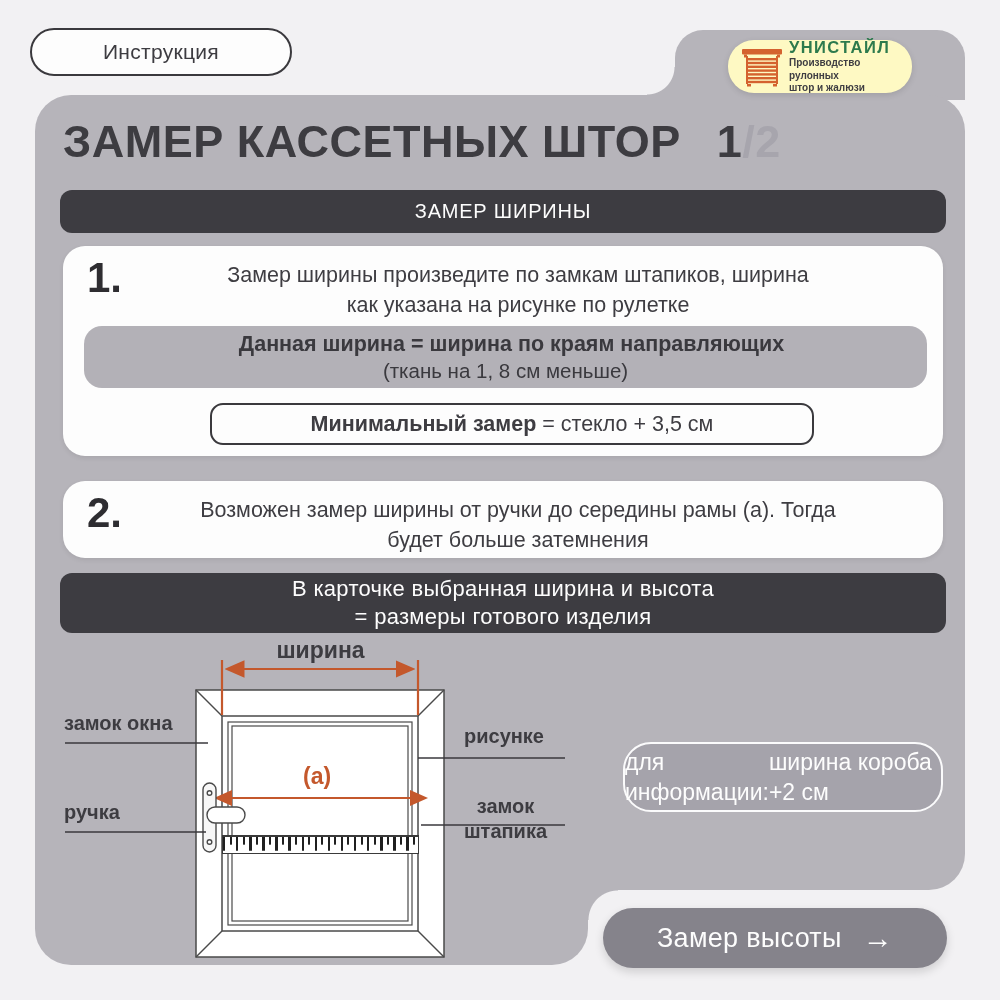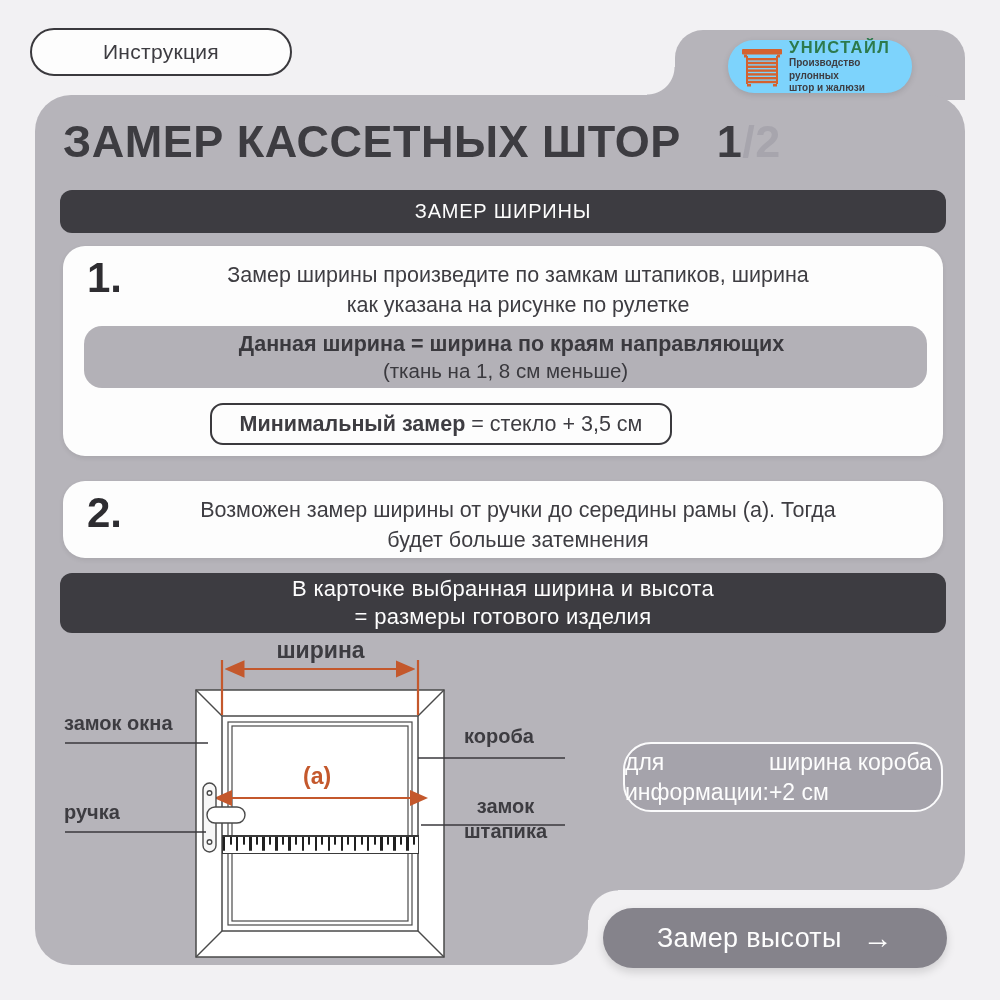--- a/index.html
+++ b/index.html
@@ -17,21 +17,21 @@
   .tab-fillet{position:absolute;left:647px;top:67px;width:28px;height:28px;
            background:radial-gradient(circle at 0 0, rgba(0,0,0,0) 0 27px, #b6b4ba 28px);}
   .card{position:absolute;left:35px;top:95px;width:930px;height:795px;background:#b6b4ba;
         border-radius:36px 36px 36px 0;}
   .card-ext{position:absolute;left:35px;top:850px;width:553px;height:115px;background:#b6b4ba;
         border-radius:0 0 36px 36px;}
   .notch-fillet{position:absolute;left:588px;top:890px;width:30px;height:30px;
         background:radial-gradient(circle at 100% 100%, rgba(0,0,0,0) 0 29px, #b6b4ba 30px);}
 
   
-  .logo-pill{position:absolute;left:728px;top:40px;width:184px;height:53px;background:#7dd3fc;
+  .logo-pill{position:absolute;left:728px;top:40px;width:184px;height:53px;background:#fef9c3;
         border-radius:26px;display:flex;align-items:center;box-shadow:0 2px 6px rgba(0,0,0,.12);}
   .logo-icon{margin-left:14px;flex:0 0 auto;display:block;}
   .logo-texts{margin-left:7px;line-height:1;}
   .logo-name{font-size:16.5px;font-weight:700;color:#2d7a4d;letter-spacing:1.4px;}
   .logo-tag{font-size:10px;font-weight:700;color:#3e3d42;margin-top:2px;line-height:1.25;}
 
   
   .title-row{position:absolute;left:63px;top:116px;display:flex;align-items:flex-start;
         font-size:45px;font-weight:700;color:#3d3c41;letter-spacing:.5px;white-space:nowrap;}
   .title-pages{margin-left:36px;}
@@ -47,21 +47,21 @@
   .step{position:absolute;left:63px;width:880px;background:#fdfdfd;border-radius:22px;box-shadow:0 2px 5px rgba(0,0,0,.08);}
   .step1{top:246px;height:210px;}
   .step2{top:481px;height:77px;}
   .step-num{position:absolute;left:24px;top:8px;font-size:42px;font-weight:700;color:#2e2d31;}
   .step-text{margin:0 30px 0 60px;padding-top:14px;text-align:center;font-size:21.5px;font-weight:500;
         color:#3e3d42;line-height:30px;}
   .gray-strip{position:absolute;left:21px;top:80px;width:843px;height:62px;background:#b3b1b7;
         border-radius:18px;text-align:center;color:#3a393e;padding-top:5px;box-sizing:border-box;}
   .gs-l1{font-size:21.5px;font-weight:700;line-height:27px;padding-left:12px;}
   .gs-l2{font-size:20.5px;font-weight:400;line-height:26px;}
-  .min-box{position:absolute;left:147px;top:157px;width:462px;height:42px;background:#fdfdfd;
+  .min-box{position:absolute;left:147px;top:157px;width:604px;height:42px;background:#fdfdfd;
         border:2px solid #3a393d;border-radius:13px;box-sizing:border-box;text-align:center;
         font-size:21.5px;color:#3e3d42;line-height:38px;white-space:nowrap;}
   .min-box b{font-weight:700;}
 
   
   .diagram-svg{position:absolute;left:60px;top:635px;width:520px;height:330px;}
   .ruler{position:absolute;left:222px;top:835px;width:197px;height:19px;background-color:#fff;
         border:1px solid #3a3a3a;border-top-width:2px;box-sizing:border-box;
         background-image:
           repeating-linear-gradient(to right,#1f1f1f 0 2.4px, rgba(0,0,0,0) 2.4px 13.1px),
@@ -205,21 +205,21 @@
       <line x1="358" y1="123" x2="505" y2="123"></line>
       <line x1="361" y1="190" x2="505" y2="190"></line>
     </g>
   </svg>
 
   <div class="ruler"></div>
 
   <div class="dlabel lbl-width">ширина</div>
   <div class="dlabel lbl-frame">замок окна</div>
   <div class="dlabel lbl-handle">ручка</div>
-  <div class="dlabel lbl-bead">короба</div>
+  <div class="dlabel lbl-bead">рисунке</div>
   <div class="dlabel lbl-lock">
     <div>замок</div>
     <div>штапика</div>
   </div>
   <div class="dlabel lbl-a">(а)</div>
 
   <div class="info-box">
     <div>для информации:</div>
     <div>ширина короба +2 см</div>
   </div>

